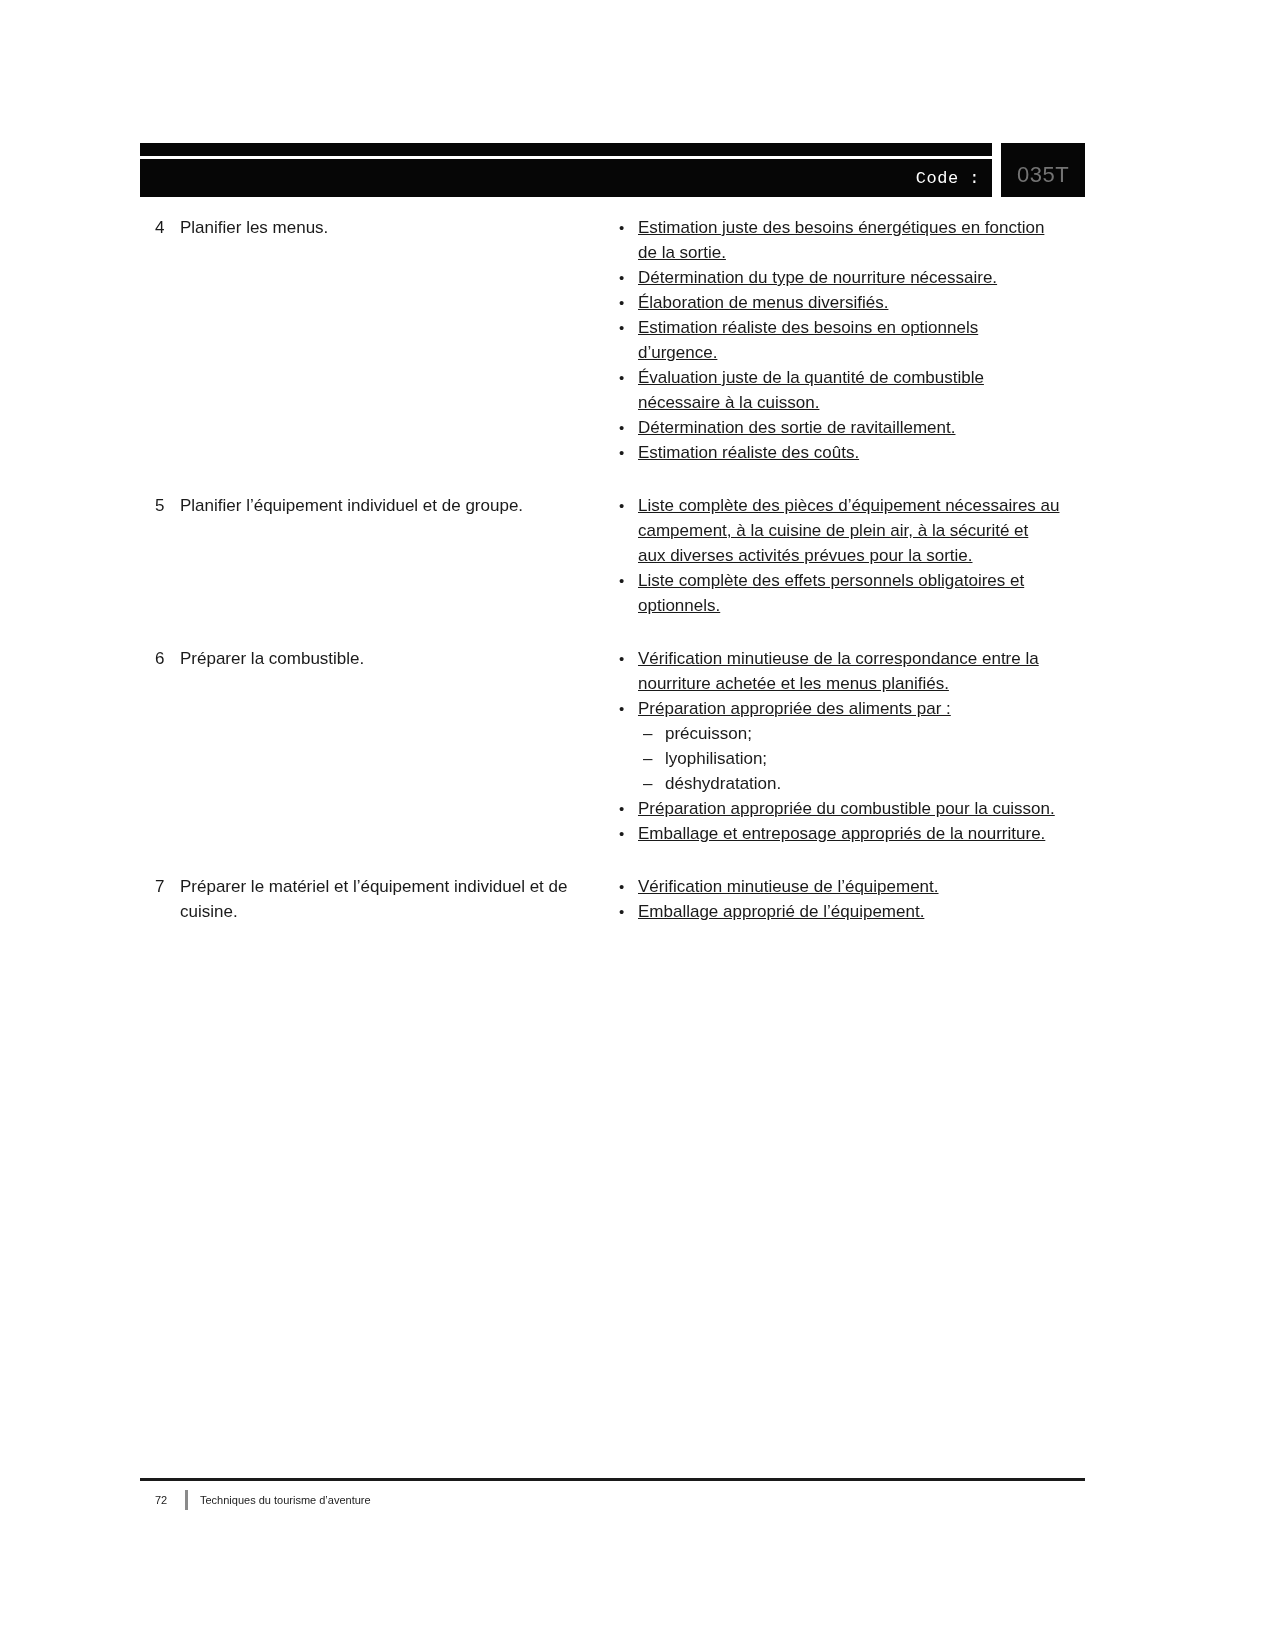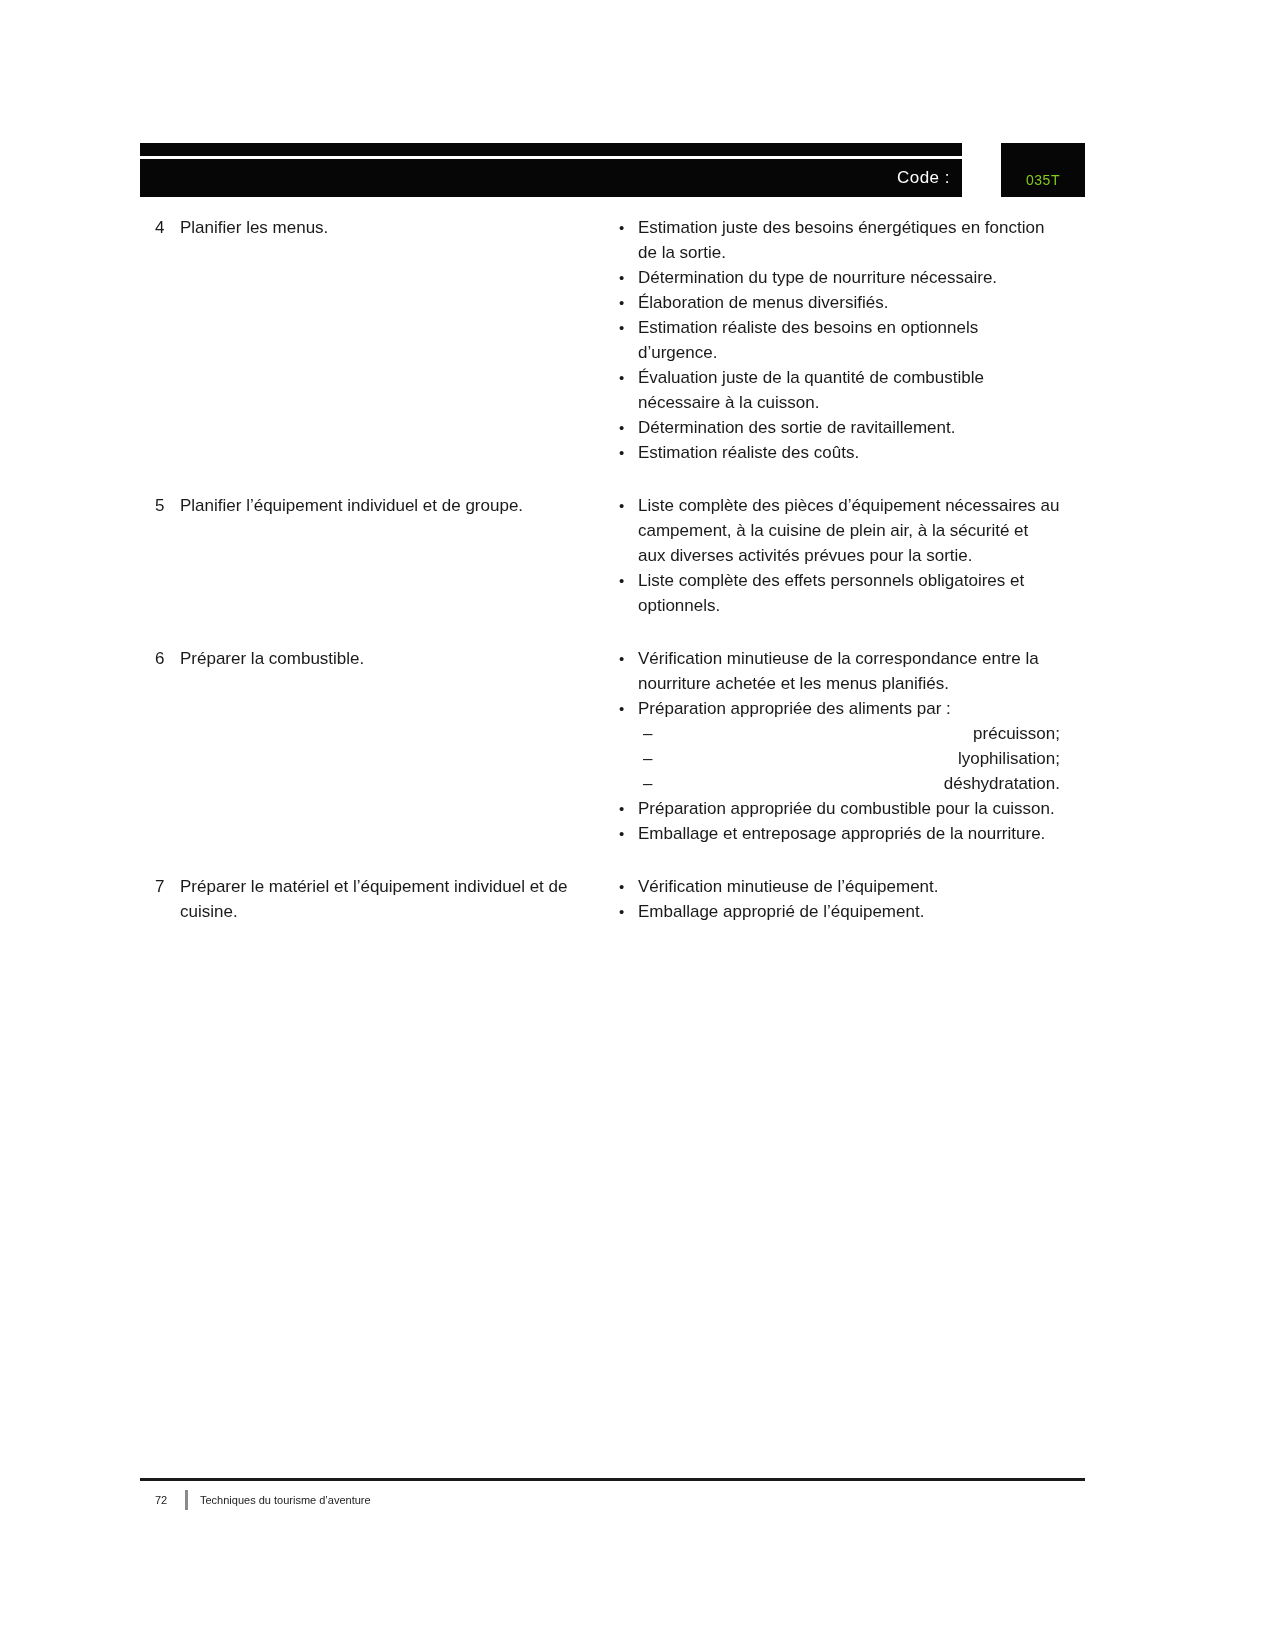--- a/index.html
+++ b/index.html
@@ -41,36 +41,36 @@
     left: 0;
     top: 13px;
     width: 100%;
     height: 3px;
     background: #ffffff;
   }
   .header-code-label {
     color: #ffffff;
     font-size: 17px;
     letter-spacing: 0.5px;
+    font-family: Liberation Mono, monospace;
   }
   .header-gap {
     flex: 0 0 9px;
     background: #ffffff;
   }
   .header-code-box {
     flex: 0 0 84px;
     background: #060606;
-    color: #84cc16;
-    font-size: 14px;
+    color: #737373;
+    font-size: 22px;
     display: flex;
     align-items: flex-end;
     justify-content: center;
     padding-bottom: 9px;
     letter-spacing: 0.5px;
-    margin-left: 30px;
   }
   
   .rows { font-size: 17px; line-height: 25px; }
   .row {
     display: flex;
     align-items: flex-start;
     margin-bottom: 28px;
   }
   .row-left {
     flex: 0 0 460px;
@@ -91,28 +91,28 @@
   }
   .bullet {
     display: flex;
     align-items: flex-start;
   }
   .bullet-dot {
     flex: 0 0 38px;
     padding-left: 19px;
     font-size: 15px;
   }
-  .bullet-text { flex: 1 1 auto; }
+  .bullet-text { flex: 1 1 auto; text-decoration: underline; }
   .sub-item {
     display: flex;
     align-items: flex-start;
     margin-left: 43px;
   }
   .sub-dash { flex: 0 0 22px; }
-  .sub-text { flex: 1 1 auto; text-align: right; }
+  .sub-text { flex: 1 1 auto; }
   
   .footer-rule {
     position: absolute;
     left: 140px;
     top: 1478px;
     width: 945px;
     height: 3px;
     background: #1a1a1a;
   }
   .footer {

